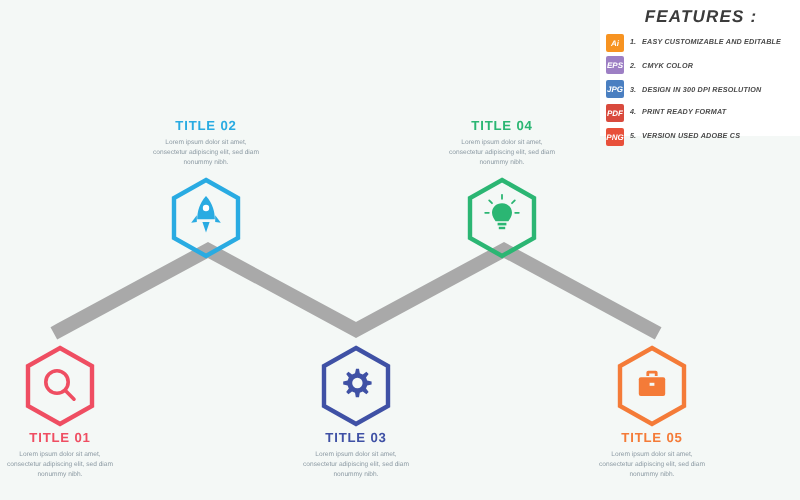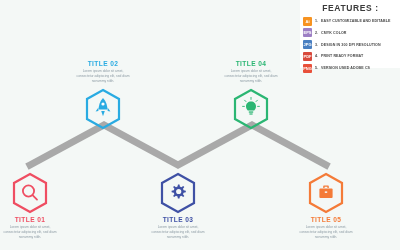--- a/index.html
+++ b/index.html
@@ -15,20 +15,21 @@
     background: #f4f8f6;
   }
 
   
   #features-panel {
     position: absolute;
     left: 300px; top: 0;
     width: 100px; height: 68px;
     background: #ffffff;
     padding: 3px 2px 2px 3px;
+    font-style: italic;
   }
   #features-title {
     text-align: center;
     font-size: 8.5px;
     font-weight: bold;
     letter-spacing: 0.6px;
     color: #3b3b3b;
     margin-bottom: 3px;
   }
   .feature-row {

